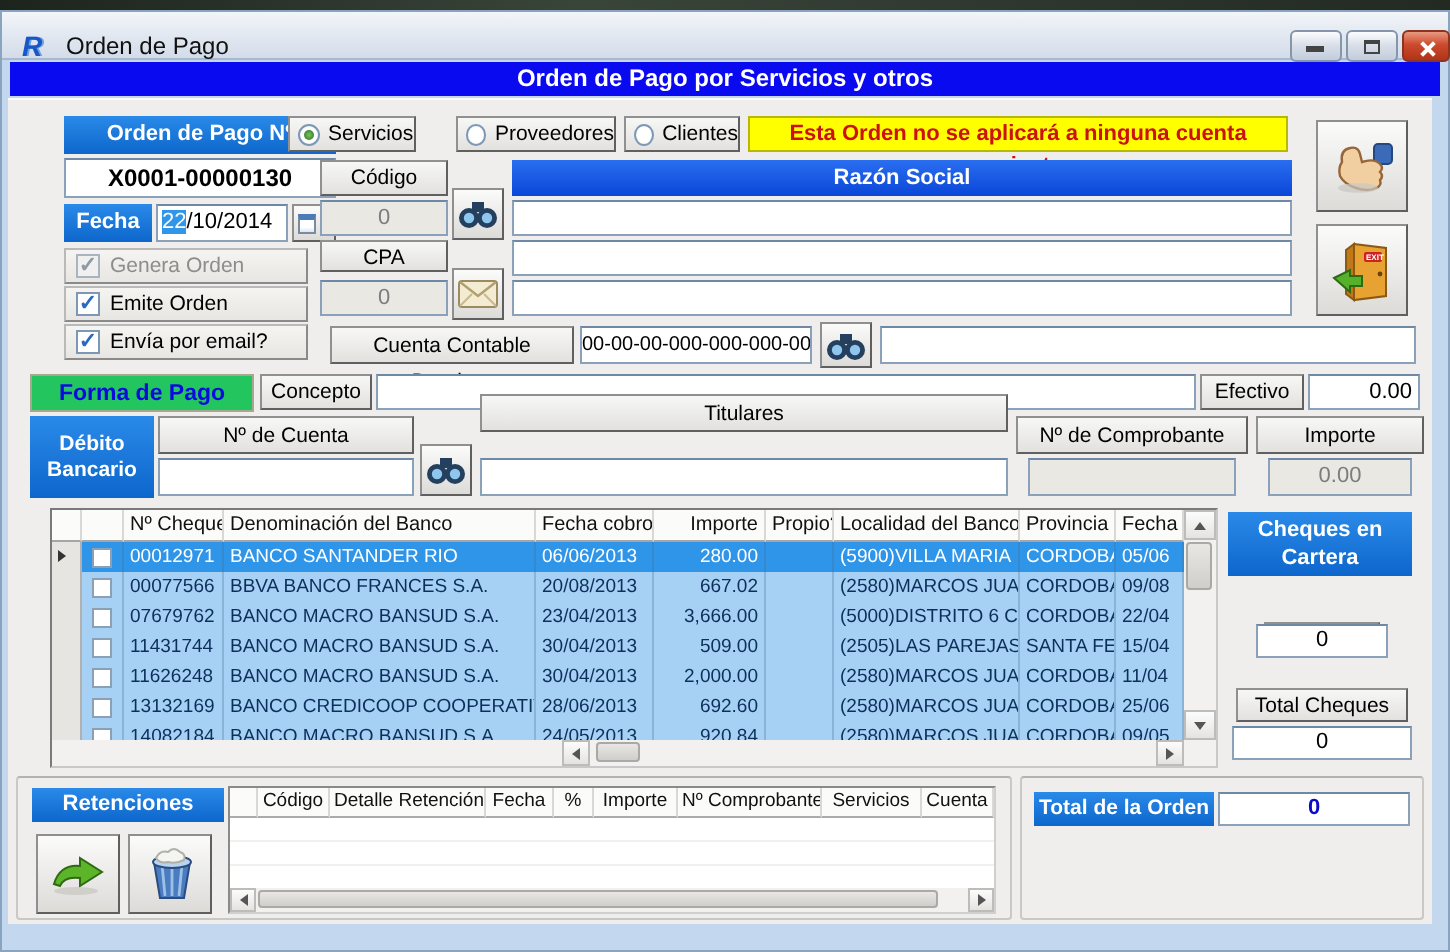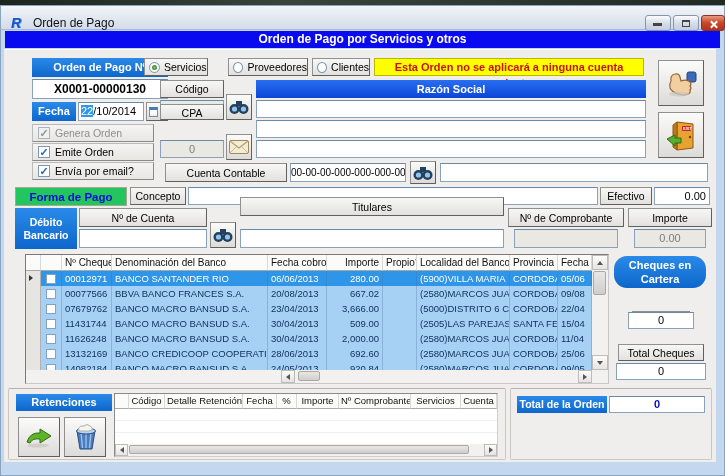--- a/index.html
+++ b/index.html
@@ -124,21 +124,21 @@
   <svg width="20" height="16" viewBox="0 0 20 16">
     <rect x="7" y="2" width="6" height="5" fill="#24405e"></rect>
     <circle cx="5.5" cy="10" r="5" fill="#24405e"></circle>
       <circle cx="14.5" cy="10" r="5" fill="#24405e"></circle>
     <circle cx="5.5" cy="10" r="2.6" fill="#8ec6ee"></circle>
       <circle cx="14.5" cy="10" r="2.6" fill="#8ec6ee"></circle>
   </svg>
 </div>
 <div class="a bluelab" style="left:256px; top:80px; width:390px; height:18px; line-height:18px; background:linear-gradient(#2a6ef0,#0a46d8);">Razón Social</div>
 <div class="a fld" style="left:256px; top:100px; width:390px; height:18px;"></div>
-<div class="a btn" style="left:160px; top:104px; width:64px; height:16px; line-height:17px;">CPA</div>
+<div class="a btn" style="left:160px; top:120px; width:64px; height:16px; line-height:17px;">CPA</div>
 <div class="a fld" style="left:256px; top:120px; width:390px; height:18px;"></div>
 <div class="a fld dis" style="left:160px; top:140px; width:64px; height:18px; line-height:16px; text-align:center;">0</div>
 <div class="a iconbtn" style="left:226px; top:134px; width:26px; height:26px;">
   <svg width="20" height="14" viewBox="0 0 20 14">
     <rect x="0.5" y="0.5" width="19" height="13" rx="1.5" fill="#f4ecd2" stroke="#9a8c60"></rect>
     <path d="M1 1 L10 8 L19 1" fill="none" stroke="#b0a070" stroke-width="1.2"></path>
     <path d="M1 13 L7 7 M19 13 L13 7" fill="none" stroke="#c8ba8e"></path>
   </svg>
 </div>
 <div class="a fld" style="left:256px; top:140px; width:390px; height:18px;"></div>
@@ -329,21 +329,21 @@
     <div class="a sbbtn" style="left:255px; top:0; width:14px; height:13px;">
         <span class="tri-left"></span>
       </div>
     <div class="a sbthumb" style="left:272px; top:1px; width:22px; height:10px;"></div>
     <div class="a sbbtn" style="left:552px; top:0; width:14px; height:13px;">
         <span class="tri-right" style="border-left-color:#555;"></span>
       </div>
   </div>
 </div>
 
-<div class="a bluelab" style="left:614px; top:256px; width:92px; height:32px; font-size:11px; display:flex; align-items:center; justify-content:center; line-height:14px; padding:0 8px;border-radius:13px;">Cheques en Cartera</div>
+<div class="a bluelab" style="left:614px; top:256px; width:92px; height:32px; font-size:11px; display:flex; align-items:center; justify-content:center; line-height:14px; padding:0 8px;">Cheques en Cartera</div>
 <div class="a btn" style="left:632px; top:293px; width:58px; height:17px; line-height:16px;margin-top:18px;">Marcados</div>
 <div class="a fld" style="left:628px; top:312px; width:66px; height:17px; line-height:15px; text-align:center;">0</div>
 <div class="a btn" style="left:618px; top:344px; width:86px; height:17px; line-height:16px;">Total Cheques</div>
 <div class="a fld" style="left:616px; top:363px; width:90px; height:17px; line-height:15px; text-align:center;">0</div>
 
 <div class="a groupbox" style="left:8px; top:388px; width:498px; height:72px;"></div>
 <div class="a bluelab" style="left:16px; top:394px; width:96px; height:17px; line-height:17px;">Retenciones</div>
 <div class="a iconbtn" style="left:18px; top:417px; width:42px; height:40px;">
   <svg width="30" height="22" viewBox="0 0 30 22">
     <path d="M3 16 Q6 6 16 7 L16 3 L27 10 L16 17 L16 13 Q8 12 6 17 Z" fill="#5cb428" stroke="#2e6a12" stroke-width="1"></path>

